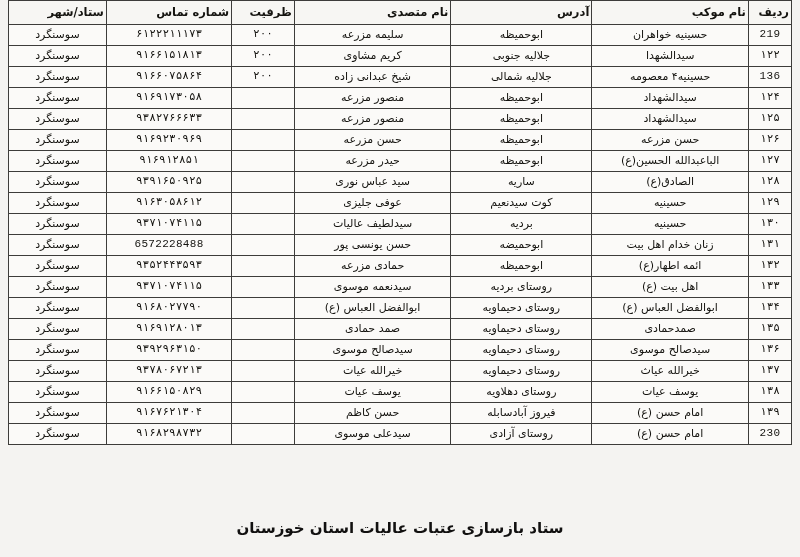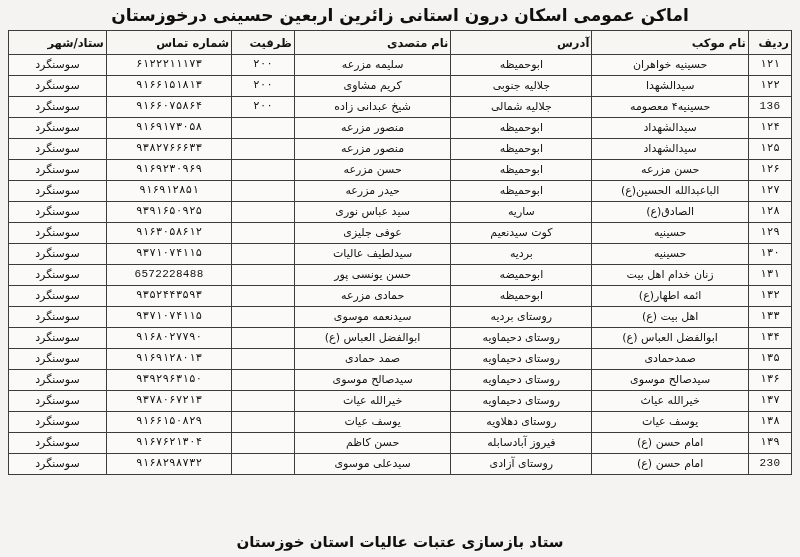--- a/index.html
+++ b/index.html
@@ -72,30 +72,29 @@
 
   td.num, td.phone, td.cap {
     font-family: Liberation Mono, monospace;
     letter-spacing: 0.3px;
   }
   .doc-footer {
     text-align: center;
     font-size: 15px;
     font-weight: bold;
     color: #111010;
-    padding: 4px 0 6px 0;
+    padding: 4px 0 20px 0;
     direction: rtl;
   }
 </style>
 </head>
 <body>
 
 <div class="page">
 
-  <div class="doc-title">اماکن عمومی اسکان درون استانی زائرین اربعین حسینی درخوزستان</div>
 
   <div class="table-wrap">
     <table class="main">
       <colgroup>
         <col class="c-row">
         <col class="c-name">
         <col class="c-addr">
         <col class="c-resp">
         <col class="c-cap">
         <col class="c-phone">
@@ -107,21 +106,21 @@
           <th>نام موکب</th>
           <th>آدرس</th>
           <th>نام متصدی</th>
           <th>ظرفیت</th>
           <th>شماره تماس</th>
           <th>ستاد/شهر</th>
         </tr>
       </thead>
       <tbody>
           <tr>
-            <td class="num">۱۲۱</td>
+            <td class="num">219</td>
             <td>حسینیه خواهران</td>
             <td>ابوحمیظه</td>
             <td>سلیمه مزرعه</td>
             <td class="cap">۲۰۰</td>
             <td class="phone">۶۱۲۲۲۱۱۱۷۳</td>
             <td>سوسنگرد</td>
           </tr>
           <tr>
             <td class="num">۱۲۲</td>
             <td>سیدالشهدا</td>

